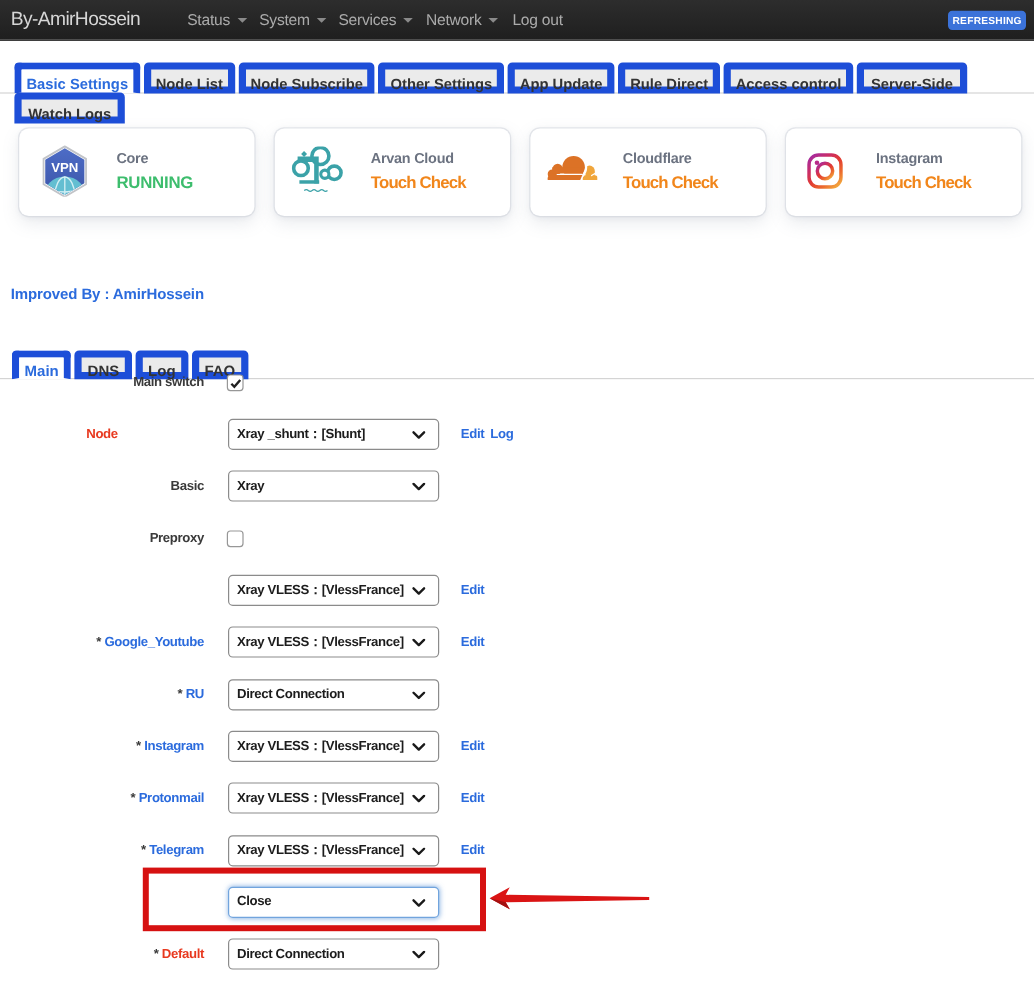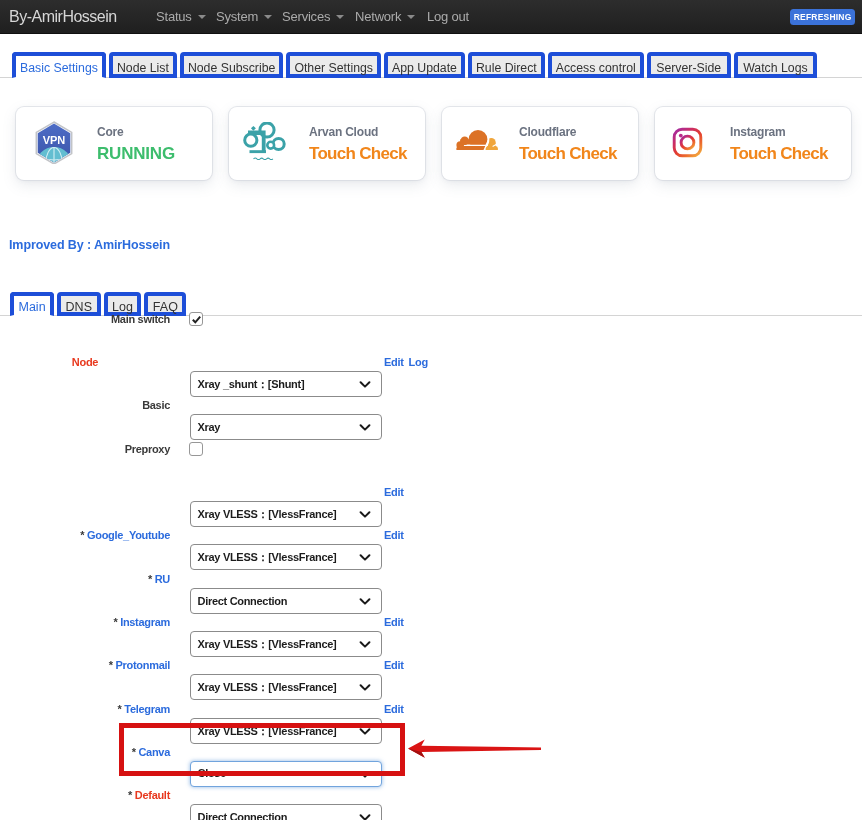--- a/index.html
+++ b/index.html
@@ -13,43 +13,43 @@
 .nav { position:absolute; top:0; height:34px; line-height:33px; font-size:13px; letter-spacing:-0.2px; color:#ababab; }
 .caret { display:inline-block; width:0; height:0; border-left:4px solid transparent; border-right:4px solid transparent; border-top:4px solid #8a8a8a; margin-left:6px; vertical-align:2px; }
 #badge { position:absolute; right:7px; top:9px; height:16px; line-height:16px; padding:0 3.5px;
   background:#3b72d9; color:#fff; font-size:8.5px; font-weight:bold; border-radius:3.5px; letter-spacing:0.2px; }
 
 
 .tabbar { position:absolute; left:0; width:862px; border-bottom:1px solid #d4d4d4; }
 #tabs1 { top:52px; height:26px; padding-left:12px; }
 #tabs2 { top:264px; height:24px; padding-left:10px;margin-top:28px; }
 .tab { display:inline-block; vertical-align:top; height:26px; margin-bottom:-1px; position:relative;
-  line-height:24px; font-size:12.3px; color:#333; background:#ebebeb; border:4px solid #1d4ed8;
-  border-radius:4px 4px 0 0; padding:0 4px; margin-right:3px; }
+  line-height:24px; font-size:12.3px; color:#333; background:#ebebeb; border:6px solid #1d4ed8;
+  border-radius:4px 4px 0 0; padding:0 4px; margin-right:3px;font-weight:bold; }
 .tab.act { background:#fff; color:#2b6bdd; border-bottom:1px solid #fff; }
 #tabs2 .tab { height:24px; line-height:22px; padding:0 4.5px; font-size:12.5px; }
 #tabs1 .tab:nth-child(8), #tabs1 .tab:nth-child(9) { padding:0 5.5px; }
 
 
 .card { position:absolute; top:107px; width:196px; height:73px; background:#fff; border-radius:8px;
   box-shadow:0 0 0 1px rgba(205,210,218,.5), 0 5px 14px rgba(120,130,150,.16), 0 1px 4px rgba(120,130,150,.08); }
 .card svg { position:absolute; }
 .ct1 { position:absolute; left:78px; top:18px; font-size:12px; font-weight:bold; letter-spacing:-0.2px; color:#6b7280; }
-.ct2 { position:absolute; left:78px; top:37px; font-size:17px; font-weight:bold; letter-spacing:-0.2px; }
+.ct2 { position:absolute; left:78px; top:37px; font-size:14px; font-weight:bold; letter-spacing:-0.2px; }
 .green { color:#3dbd6d; } .orange { color:#f1861b; letter-spacing:-0.7px; }
 
 
 #improved { position:absolute; left:9px; top:238px; font-size:12.5px; font-weight:bold; letter-spacing:-0.1px; color:#2b6bdd; }
 
 
 .row { position:absolute; left:0; height:26px; width:862px; font-size:11px; letter-spacing:-0.3px;font-weight:bold; }
 .lbl { position:absolute; left:0; top:0; width:170px; height:26px; line-height:26px; text-align:right; color:#3a3a3a; }
 .red { color:#e8391f;text-align:center; } .blue { color:#2b6bdd; }
-.sel { position:absolute; left:190px; top:0; width:192px; height:26px; background:#fff;
-  border:1px solid #8b8b8b; border-radius:4px; line-height:24px; color:#1c1c1c; padding-left:6.5px;margin-top:22px; }
+.sel { position:absolute; left:190px; top:0; width:176px; height:26px; background:#fff;
+  border:1px solid #8b8b8b; border-radius:4px; line-height:24px; color:#1c1c1c; padding-left:6.5px; }
 .sel svg.chev { position:absolute; right:10px; top:9px; }
 .cb { position:absolute; left:189px; top:6px; width:13.5px; height:13.5px; background:#fff;
   border:1px solid #979797; border-radius:3px; }
 .links { position:absolute; left:384px; top:0; line-height:26px; color:#2b6bdd;text-align:right; }
 .links span { margin-right:5px; }
 
 
 #redbox { position:absolute; left:119px; top:723px; width:286px; height:53px; border:5px solid #d61111; }
 #focus-sel { border:1.5px solid #71a4dd; box-shadow:0 0 4px rgba(110,160,220,.75); line-height:23px; }
 </style>
@@ -224,21 +224,20 @@
     <div class="links"><span>Edit</span></div>
   </div>
   <div class="row" style="top:696px">
     <div class="lbl"><span style="color:#3a3a3a">* </span><span class="blue">Telegram</span></div>
     <div class="sel">Xray VLESS：[VlessFrance]<svg class="chev" width="12" height="7" viewBox="0 0 12 7">
           <path d="M1.6 1.3 L6 5.6 L10.4 1.3" stroke="#1a1a1a" stroke-width="2" fill="none" stroke-linecap="round" stroke-linejoin="round"></path>
         </svg></div>
     <div class="links"><span>Edit</span></div>
   </div>
   <div class="row" style="top:739px">
-    <div class="lbl"><span style="color:#3a3a3a">* </span><span class="blue">Canva</span></div>
     <div class="sel" id="focus-sel">Close<svg class="chev" width="12" height="7" viewBox="0 0 12 7">
           <path d="M1.6 1.3 L6 5.6 L10.4 1.3" stroke="#1a1a1a" stroke-width="2" fill="none" stroke-linecap="round" stroke-linejoin="round"></path>
         </svg></div>
   </div>
   <div class="row" style="top:782px">
     <div class="lbl"><span style="color:#3a3a3a">* </span><span class="red">Default</span></div>
     <div class="sel">Direct Connection<svg class="chev" width="12" height="7" viewBox="0 0 12 7">
           <path d="M1.6 1.3 L6 5.6 L10.4 1.3" stroke="#1a1a1a" stroke-width="2" fill="none" stroke-linecap="round" stroke-linejoin="round"></path>
         </svg></div>
   </div>

